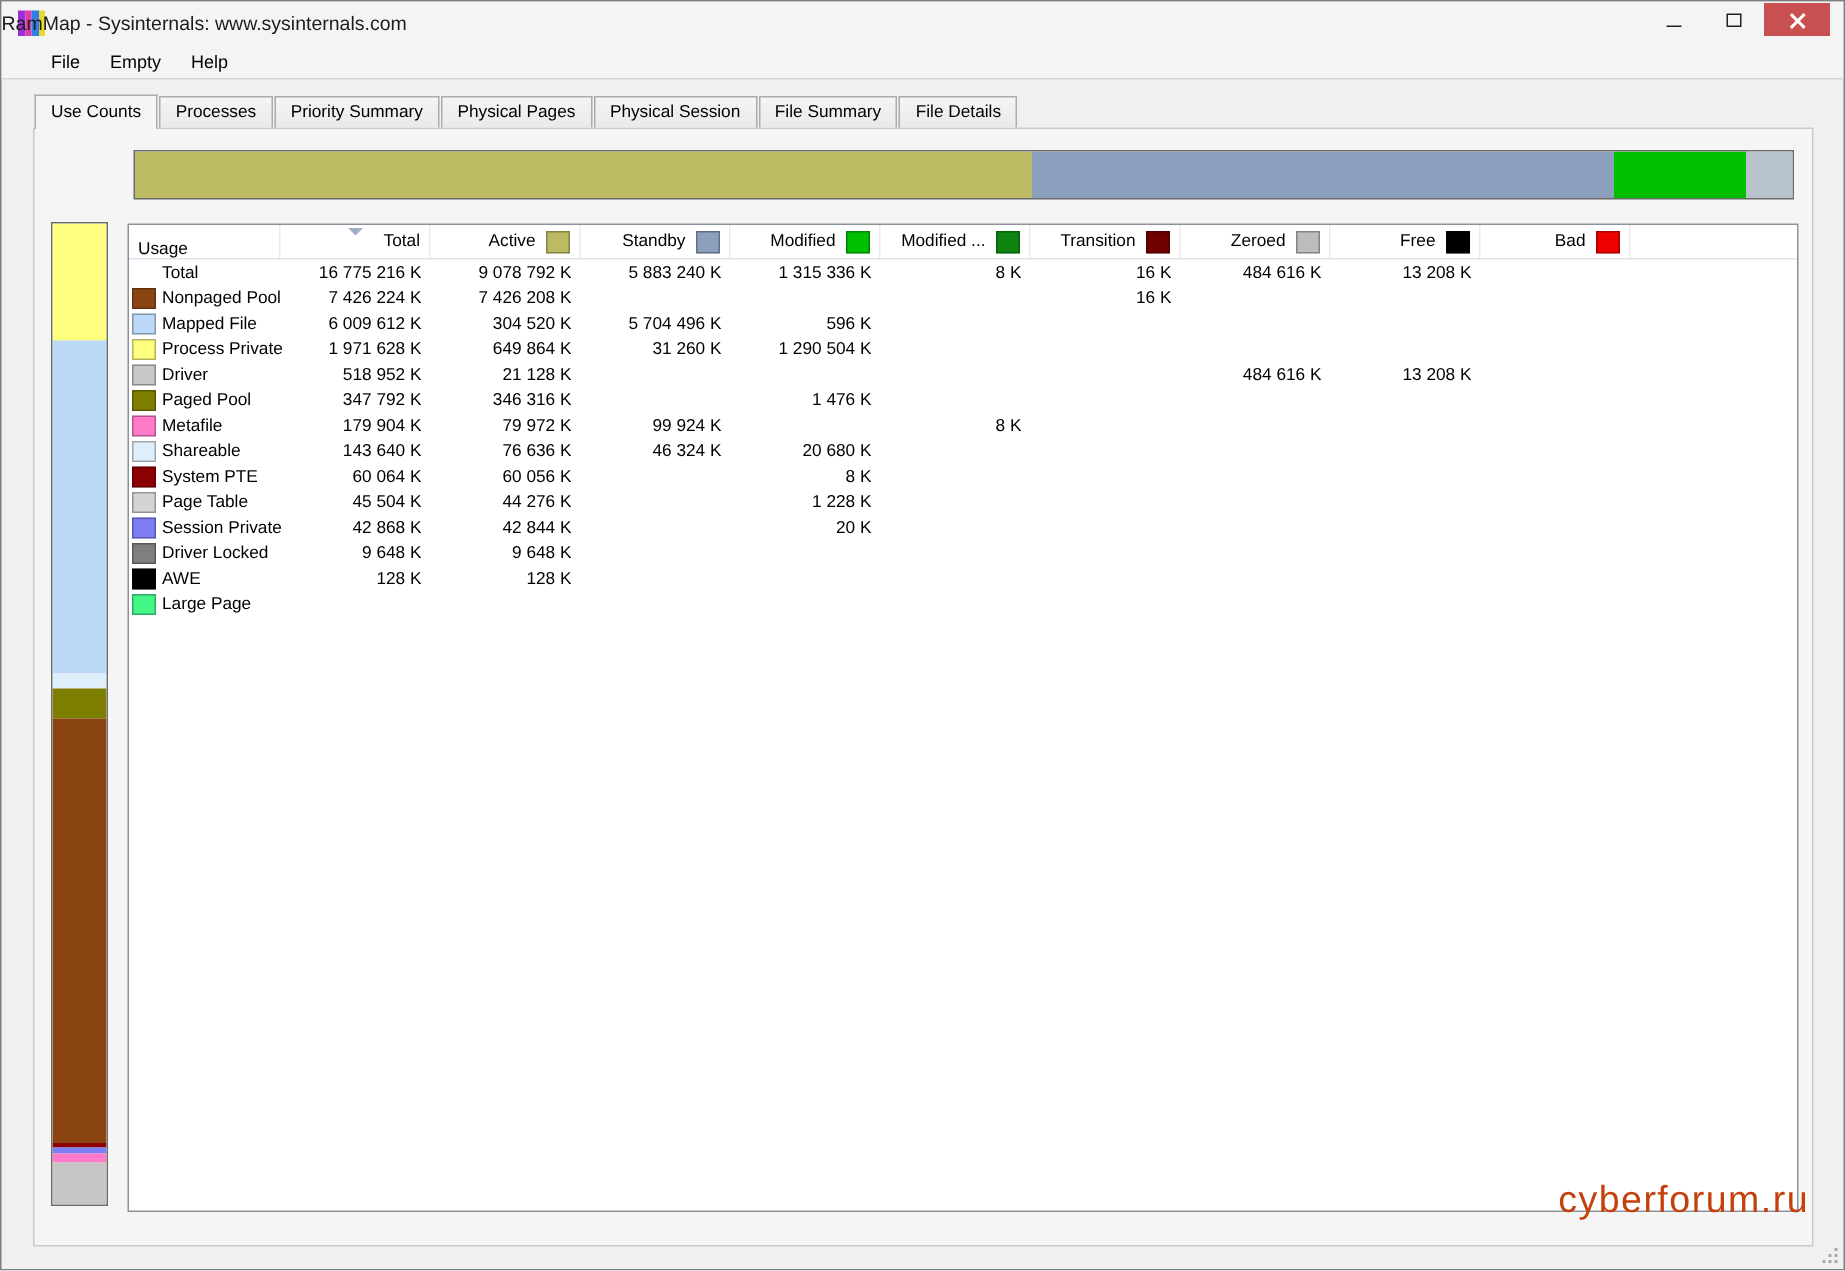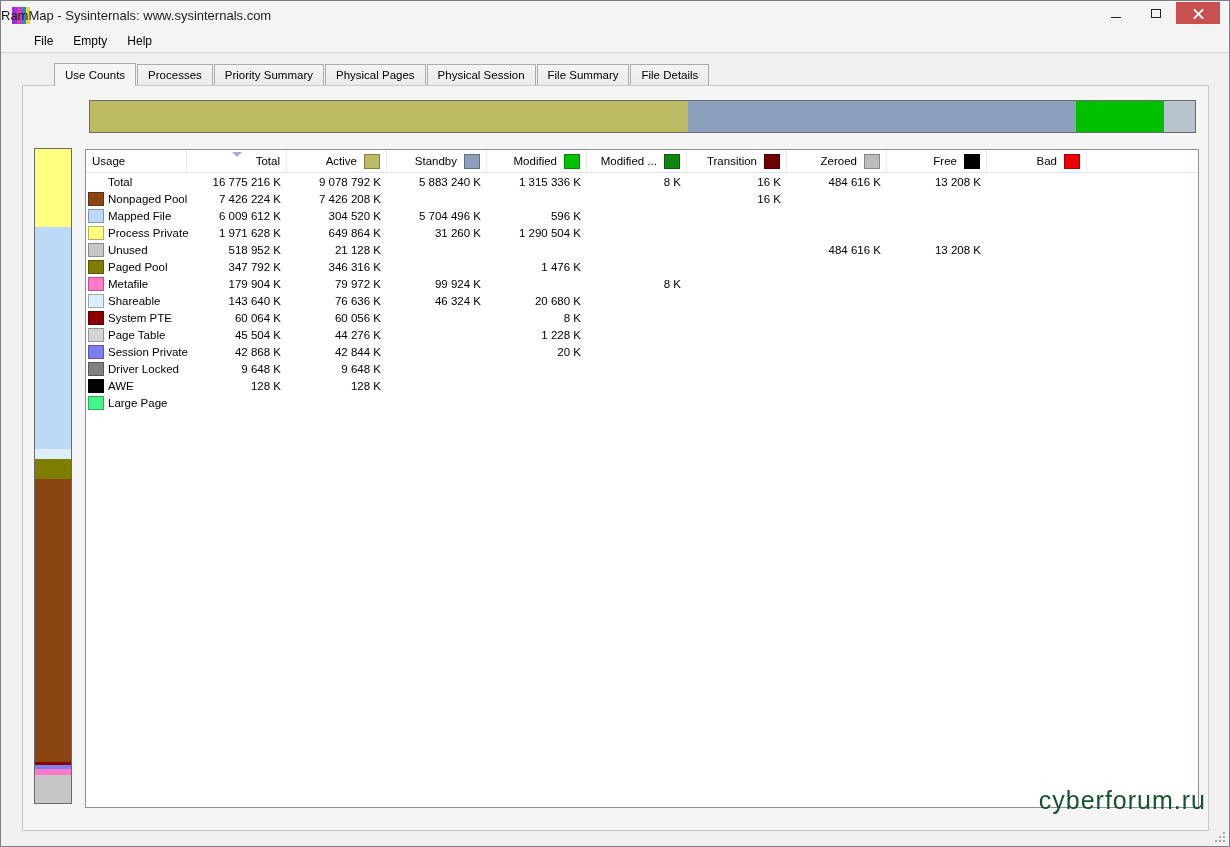--- a/index.html
+++ b/index.html
@@ -18,50 +18,50 @@
   .glyph-max{width:10px;height:9px;border:1px solid #222;box-sizing:border-box;}
   .glyph-close{position:relative;width:11px;height:11px;}
   .glyph-close::before,.glyph-close::after{content:"";position:absolute;left:-1px;top:5px;width:13px;height:2px;background:#fff;}
   .glyph-close::before{transform:rotate(45deg);}
   .glyph-close::after{transform:rotate(-45deg);}
   
   .menubar{position:absolute;left:0;top:29px;right:0;height:23px;background:#F4F4F4;
     border-bottom:1px solid #D5D5D5;display:flex;align-items:center;padding-left:23px;font-size:12px;box-sizing:border-box;}
   .menu-item{padding:3px 10px;}
   
-  .tabstrip{position:absolute;left:22px;top:62px;height:22px;display:flex;align-items:flex-end;z-index:3;margin-left:31px;}
+  .tabstrip{position:absolute;left:22px;top:62px;height:22px;display:flex;align-items:flex-end;z-index:3;}
   .tab{box-sizing:border-box;height:21px;padding:4px 10px 0;font-size:11.5px;
     background:linear-gradient(#F4F4F4,#EAEAEA);border:1px solid #ACACAC;border-bottom:none;margin-right:1px;white-space:nowrap;}
   .tab.active{height:23px;margin-bottom:-1px;padding-top:5px;background:#F5F5F5;}
   .tabpanel{position:absolute;left:21px;top:84px;width:1187px;height:746px;box-sizing:border-box;
     background:#F5F5F5;border:1px solid #C9C9C9;z-index:1;}
   
   .hbar{position:absolute;left:66px;top:14px;width:1107px;height:33px;box-sizing:border-box;
     border:1px solid #6A6A6A;display:flex;overflow:hidden;}
   .vbar{position:absolute;left:11px;top:62px;width:38px;height:656px;box-sizing:border-box;
     border:1px solid #6A6A6A;display:flex;flex-direction:column;overflow:hidden;}
   .seg{flex-grow:0;flex-shrink:0;}
   
   .listview{position:absolute;left:62px;top:63px;width:1114px;height:659px;box-sizing:border-box;
     background:#FFFFFF;border:1px solid #8C9099;overflow:hidden;}
   .lv-header{display:flex;height:22px;border-bottom:1px solid #DDE4EE;background:#FFFFFF;font-size:11.5px;}
   .hcell{box-sizing:border-box;border-right:1px solid #EAEAEA;display:flex;align-items:center;position:relative;}
-  .hcell.usage{width:101px;justify-content:flex-start;padding-left:6px;}
+  .hcell.usage{width:101px;justify-content:flex-start;padding-left:6px;align-items:flex-end;}
   .hcell.num{width:100px;justify-content:flex-end;padding-right:6px;gap:7px;}
   .swatch{width:16px;height:15px;box-sizing:border-box;border:1px solid rgba(0,0,0,.3);flex:none;}
   .sort-arrow{position:absolute;top:2px;left:50%;margin-left:-5px;width:0;height:0;
     border-left:5px solid transparent;border-right:5px solid transparent;border-top:5px solid #9FB0C4;}
   .lv-body{font-size:11.5px;}
   .lv-row{display:flex;height:17px;align-items:center;}
   .cell{box-sizing:border-box;white-space:nowrap;}
   .usage-cell{width:101px;display:flex;align-items:center;gap:4px;padding-left:2px;}
   .usage-cell .swatch{height:14px;}
   .num-cell{width:100px;text-align:right;padding-right:6px;}
   
-  .watermark{position:absolute;right:23px;top:785px;font-size:25px;color:#14532d;letter-spacing:1px;z-index:6;}
+  .watermark{position:absolute;right:23px;top:785px;font-size:25px;color:#c2410c;letter-spacing:1px;z-index:6;}
   .grip{position:absolute;right:4px;bottom:4px;width:10px;height:10px;z-index:6;}
   .grip i{position:absolute;width:2px;height:2px;background:#A8A8A8;
     box-shadow:8px 0 #A8A8A8, 8px -4px #A8A8A8, 8px -8px #A8A8A8, 4px 0 #A8A8A8, 4px -4px #A8A8A8, 0 0 #A8A8A8;}
   .grip i{left:0;top:8px;}
 </style>
 </head>
 <body>
 
 <div class="window">
 
@@ -219,21 +219,21 @@
             <div class="cell num-cell">1 290 504 K</div>
             <div class="cell num-cell"></div>
             <div class="cell num-cell"></div>
             <div class="cell num-cell"></div>
             <div class="cell num-cell"></div>
             <div class="cell num-cell"></div>
           </div>
           <div class="lv-row">
             <div class="cell usage-cell">
               <span class="swatch" style="background: rgb(200, 200, 200);"></span>
-              <span>Unused</span>
+              <span>Driver</span>
             </div>
             <div class="cell num-cell">518 952 K</div>
             <div class="cell num-cell">21 128 K</div>
             <div class="cell num-cell"></div>
             <div class="cell num-cell"></div>
             <div class="cell num-cell"></div>
             <div class="cell num-cell"></div>
             <div class="cell num-cell">484 616 K</div>
             <div class="cell num-cell">13 208 K</div>
             <div class="cell num-cell"></div>

